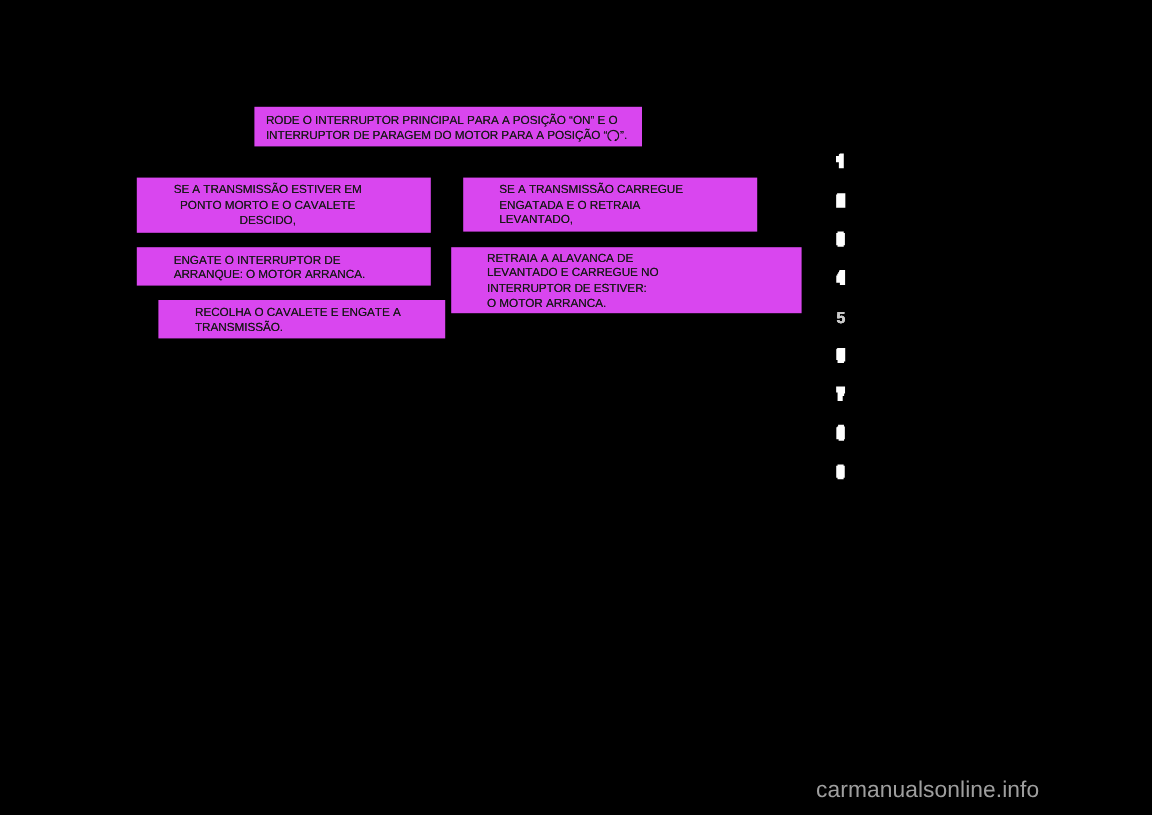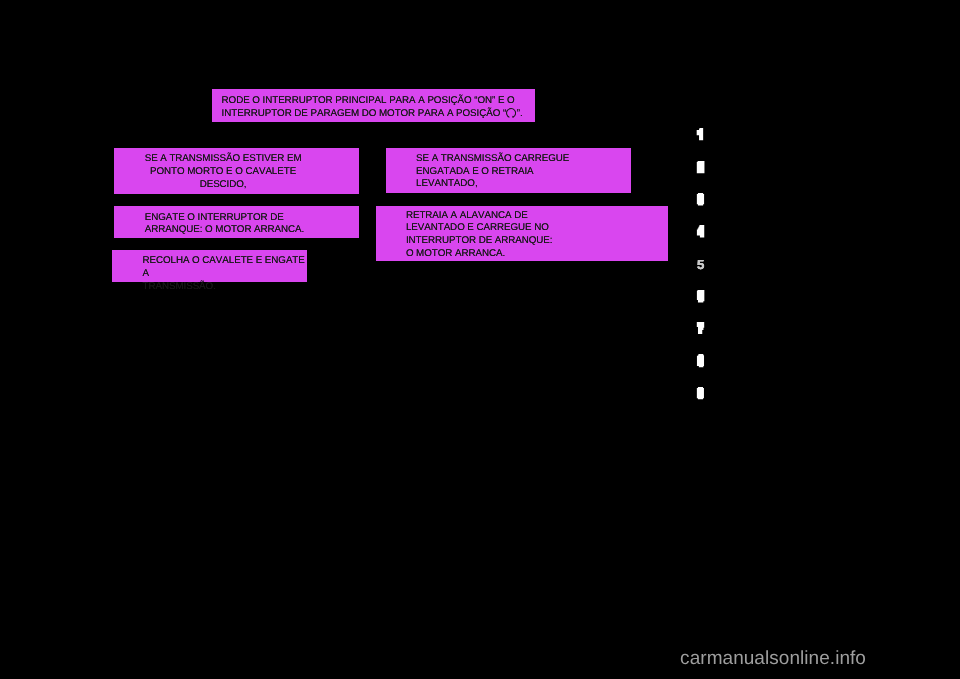--- a/index.html
+++ b/index.html
@@ -11,21 +11,21 @@
   .flowbox{position:absolute;background:#d946ef;color:#181818;
            font-size:9.8px;line-height:12.65px;box-sizing:border-box;
            font-kerning:none;letter-spacing:-0.06px;}
   .flowbox .tx{position:absolute;text-shadow:0 0 0.18px rgba(24,24,24,0.85);}
   #box-top{left:212px;top:89.3px;width:323.1px;height:33px;}
   #box-top .tx{left:9.6px;top:5.6px;}
   #box-l1{left:114.2px;top:147.5px;width:245.2px;height:46px;}
   #box-l1 .tx{left:30.5px;top:5.8px;text-align:center;}
   #box-l2{left:114.2px;top:206.2px;width:245.2px;height:31.6px;}
   #box-l2 .tx{left:30.5px;top:5.4px;}
-  #box-l3{left:112px;top:250.3px;width:195px;height:31.8px;}
+  #box-l3{left:132px;top:250.3px;width:239px;height:31.8px;}
   #box-l3 .tx{left:30.5px;top:5.1px;}
   #box-r1{left:386.2px;top:148.1px;width:244.7px;height:45.3px;}
   #box-r1 .tx{left:29.9px;top:4.8px;}
   #box-r2{left:376px;top:205.8px;width:292px;height:55.3px;}
   #box-r2 .tx{left:29.9px;top:3.9px;}
 
   .tabnum{position:absolute;left:694px;width:13px;height:14px;}
   .tabnum svg{display:block;overflow:visible;}
   .tabnum.cur{color:#c8c8c8;font-weight:bold;font-size:13.2px;
               line-height:1;left:697.1px;width:auto;height:auto;
@@ -79,21 +79,21 @@
       <div>SE A TRANSMISSÃO CARREGUE</div>
       <div>ENGATADA E O RETRAIA</div>
       <div>LEVANTADO,</div>
     </div>
   </div>
 
   <div class="flowbox" id="box-r2">
     <div class="tx">
       <div>RETRAIA A ALAVANCA DE</div>
       <div>LEVANTADO E CARREGUE NO</div>
-      <div>INTERRUPTOR DE ARRANQUE:</div>
+      <div>INTERRUPTOR DE ESTIVER:</div>
       <div>O MOTOR ARRANCA.</div>
     </div>
   </div>
 
   <div id="tabs">
       <div class="tabnum" style="top: 127.8px;">
         <svg width="13" height="14" viewBox="0 0 13 14" aria-hidden="true">
           <path d="M 6.05 0 L 9.15 0 L 9.15 12.2 L 5.05 12.2 L 5.05 7.25 L 2.68 7.25 L 2.68 2.0 L 5.05 2.0 L 5.05 0.85 Z" fill="#ffffff"></path>
         </svg>
       </div>

